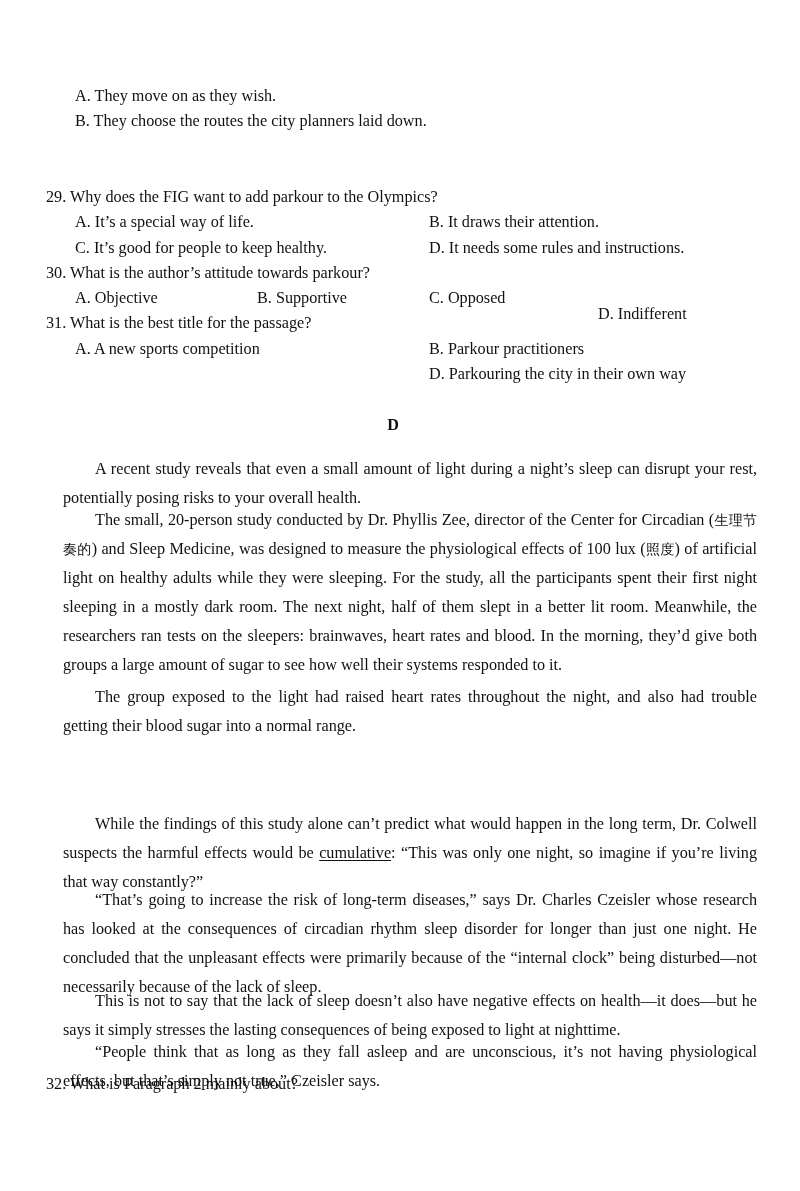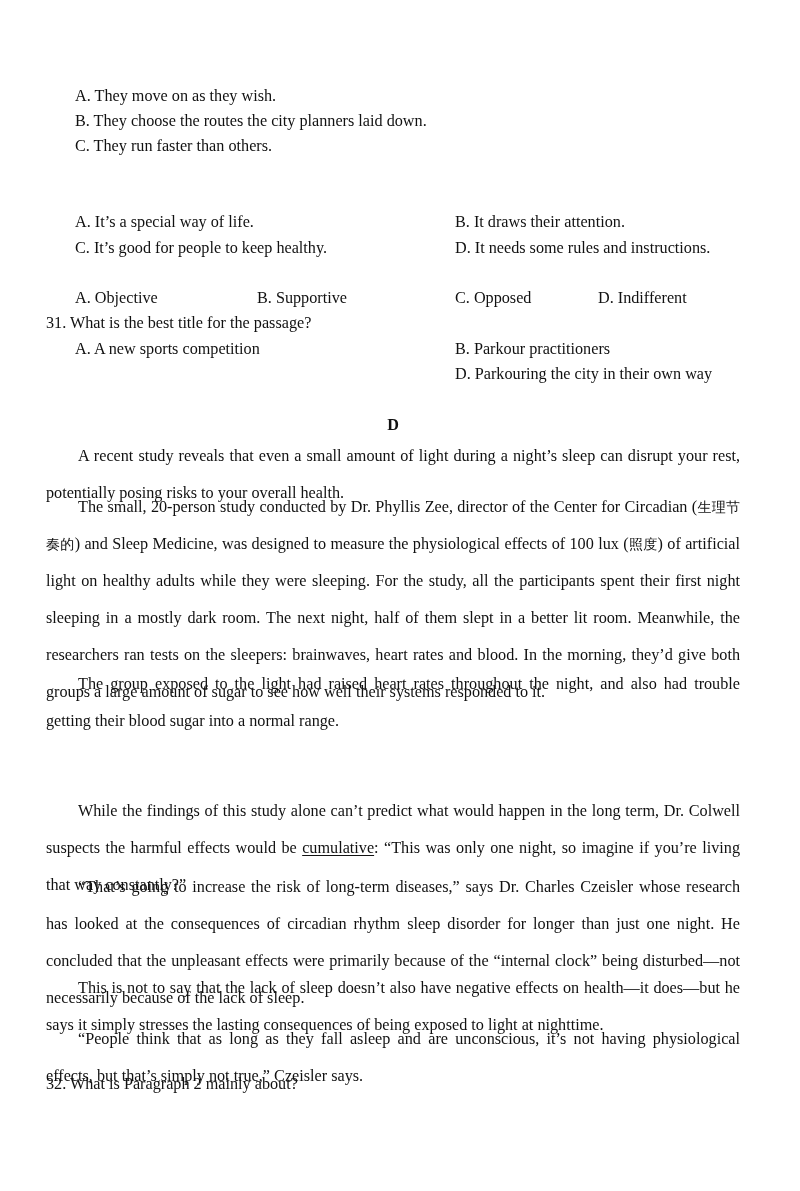--- a/index.html
+++ b/index.html
@@ -4,42 +4,43 @@
   <style>
     html, body { margin: 0; padding: 0; background: #ffffff; }
     body { width: 800px; height: 1191px; position: relative; overflow: hidden;
       font-family: "Liberation Serif", "DejaVu Serif", serif; color: #111111; font-size: 16.2px; }
     .page { position: absolute; left: 0; top: 0; width: 800px; height: 1191px; }
     .line { position: absolute; white-space: nowrap; line-height: 20px; }
     .q { left: 46px; }
     .opt { position: absolute; white-space: nowrap; line-height: 20px; }
     .c1 { left: 75px; }
     .c2 { left: 257px; }
-    .c3 { left: 429px; margin-left: 26px; }
-    .c4 { left: 598px; }
+    .c3 { left: 429px; }
+    .c4 { left: 598px; margin-top: 16px; }
     .section { position: absolute; left: 0; width: 786px; text-align: center; font-weight: bold; line-height: 20px; }
-    .para { position: absolute; left: 46px; width: 694px; line-height: 37px; text-align: justify; text-indent: 32px; margin: 0; }
+    .para { position: absolute; left: 46px; width: 694px; line-height: 29px; text-align: justify; text-indent: 32px; margin: 17px; }
     .para.lastjust { text-align-last: left; }
     .kw { font-weight: normal; text-decoration: underline; text-underline-offset: 2px; }
     .cjk { font-family: "DejaVu Sans", sans-serif; font-size: 14px; }
   </style>
 </head>
 <body>
 
 <div class="page">
 
   <div class="opt c1" style="top:86px">A. They move on as they wish.</div>
   <div class="opt c1" style="top:111px">B. They choose the routes the city planners laid down.</div>
-  <div class="opt c1" style="top:136px">C. They run faster than others.</div>
 
+  <div class="line q" style="top:187px">29. Why does the FIG want to add parkour to the Olympics?</div>
   <div class="opt c1" style="top:212px">A. It’s a special way of life.</div>
   <div class="opt c3" style="top:212px">B. It draws their attention.</div>
   <div class="opt c1" style="top:238px">C. It’s good for people to keep healthy.</div>
   <div class="opt c3" style="top:238px">D. It needs some rules and instructions.</div>
 
+  <div class="line q" style="top:263px">30. What is the author’s attitude towards parkour?</div>
   <div class="opt c1" style="top:288px">A. Objective</div>
   <div class="opt c2" style="top:288px">B. Supportive</div>
   <div class="opt c3" style="top:288px">C. Opposed</div>
   <div class="opt c4" style="top:288px">D. Indifferent</div>
 
   <div class="line q" style="top:313px">31. What is the best title for the passage?</div>
   <div class="opt c1" style="top:339px">A. A new sports competition</div>
   <div class="opt c3" style="top:339px">B. Parkour practitioners</div>
   <div class="opt c3" style="top:364px">D. Parkouring the city in their own way</div>
 

